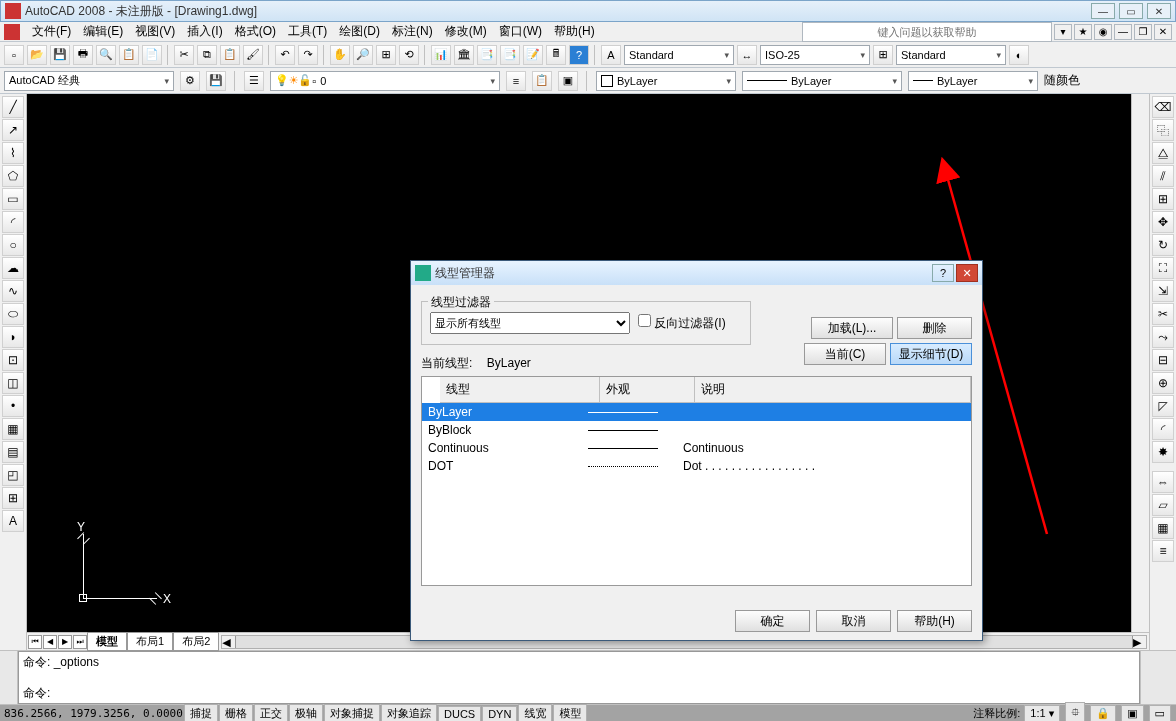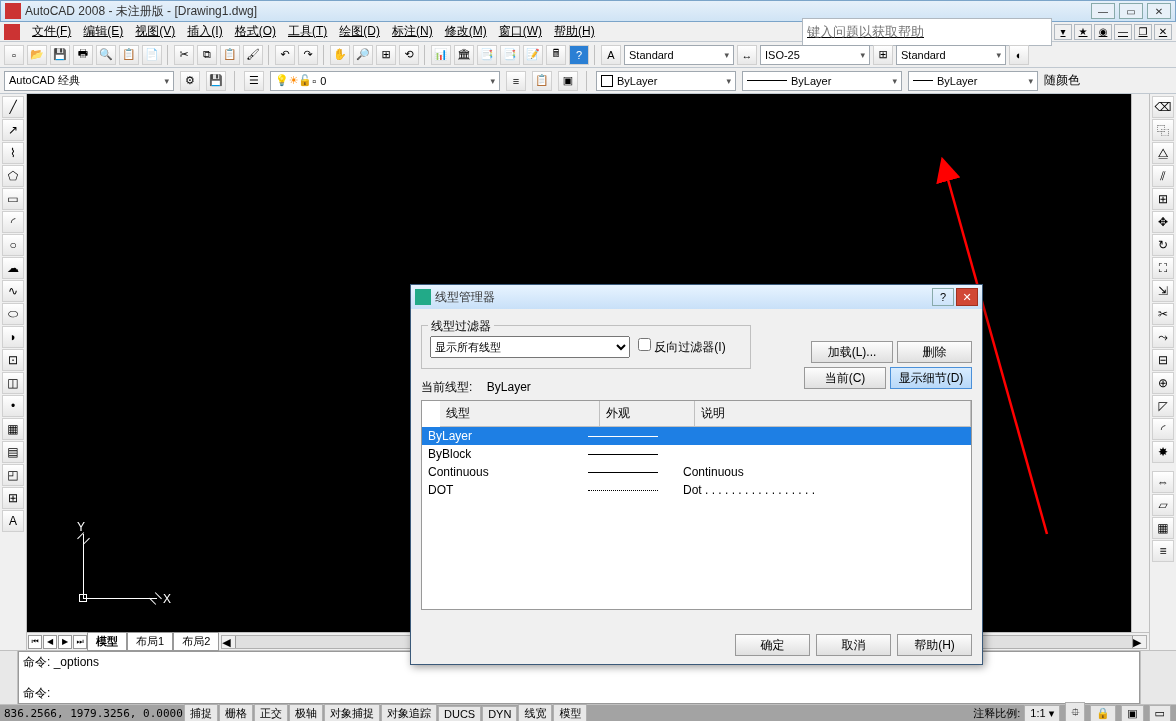--- a/index.html
+++ b/index.html
@@ -2,25 +2,25 @@
 <html><head>
 <meta charset="utf-8">
 <style>
 * { box-sizing: border-box; margin: 0; padding: 0; font-family: "Microsoft YaHei", SimSun, Arial, sans-serif; }
 html, body { width: 1176px; height: 721px; overflow: hidden; background: #d4d0c8; }
 .titlebar { height: 22px; background: linear-gradient(#e6f0fa,#d0e4f5); border: 1px solid #7ba4c9; display: flex; align-items: center; padding: 0 4px; font-size: 12px; color: #333; }
 .titlebar .app-icon { width: 16px; height: 16px; background: #c33; margin-right: 4px; display:inline-block;}
 .titlebar .title-text { flex: 1; }
 .winbtns { display: flex; gap: 4px; }
 .winbtn { width: 24px; height: 16px; border: 1px solid #8aa; background: #e8f0f8; display:flex; align-items:center; justify-content:center; font-size:10px; cursor:pointer;}
-.menubar { height: 20px; background: #f0f0f0; border-bottom: 1px solid #c0c8d0; display: flex; align-items: center; font-size: 12px; padding-left: 4px; text-decoration: underline; }
+.menubar { height: 20px; background: #f0f0f0; border-bottom: 1px solid #c0c8d0; display: flex; align-items: center; font-size: 12px; padding-left: 4px; }
 .menubar .icon { width: 16px; height: 16px; background: #c33; margin-right: 6px; }
 .menu-item { padding: 2px 6px; cursor: pointer; }
 .helpbox { margin-left: auto; display:flex; align-items:center; gap:2px; padding-right:4px;}
-.helpbox input { width: 250px; height: 28px; font-size: 13px; border: 1px solid #b0b8c0; padding: 0 4px; }
+.helpbox input { width: 250px; height: 20px; font-size: 11px; border: 1px solid #b0b8c0; padding: 0 4px; text-align: center; }
 .helpbox .hbtn { width: 18px; height: 16px; border: 1px solid #b0b8c0; background:#f0f0f0; font-size:10px; display:flex; align-items:center; justify-content:center; cursor:pointer;}
 .toolrow { height: 26px; background: #f0f0f0; border-bottom: 1px solid #c0c8d0; display: flex; align-items: center; padding: 0 4px; gap: 3px; }
 .tbtn { width: 20px; height: 20px; border: 1px solid #d0d0d0; background: linear-gradient(#ffffff,#e8e8e8); font-size:11px; display:flex; align-items:center; justify-content:center; cursor:pointer;}
 .tsep { width: 2px; height: 20px; border-left: 1px solid #c0c0c0; margin: 0 2px; }
 .tcombo { height: 20px; border: 1px solid #a0a8b0; background: #fff; font-size: 11px; display: flex; align-items:center; padding:0 4px; cursor:pointer; }
 .tcombo .dd { margin-left: auto; font-size: 9px; color: #555; }
 .proprow { height: 26px; background: #f0f0f0; border-bottom: 1px solid #c0c8d0; display: flex; align-items: center; padding: 0 4px; gap: 6px; }
 .content { position: relative; height: 556px; display: flex; background: #000; }
 .left-tool { width: 27px; background: #f0f0f0; border-right:1px solid #c0c0c0; display:flex; flex-direction:column; align-items:center; padding-top:2px; gap:1px;}
 .right-tool { width: 27px; background: #f0f0f0; border-left:1px solid #c0c0c0; display:flex; flex-direction:column; align-items:center; padding-top:2px; gap:1px;}
@@ -34,21 +34,21 @@
 .scroll-track { flex:1; background:#e0e0e0; height:14px; margin:0 2px; border:1px solid #b0b0b0; position:relative;}
 .cmd-area { height: 54px; background:#f0f0f0; border-top:1px solid #c0c0c0; display:flex;}
 .cmd-text { flex:1; background:#fff; border:1px solid #999; font-family:"SimSun",monospace; font-size:12px; padding:2px 4px; overflow:hidden;}
 .cmd-scroll { width:18px; background:#e8e8e8; border-left:1px solid #c0c0c0;}
 .statusbar { height:18px; background:#a3a3a3; border-top:1px solid #c0c0c0; display:flex; align-items:center; font-size:11px; padding:0 4px;}
 .stat-seg { padding:1px 5px; border:1px solid #b0b0b0; background:#e8e8e8; margin-right:1px; cursor:pointer;}
 .stat-coords { width:180px; font-family:monospace; font-size:11px;}
 .stat-right { margin-left:auto; display:flex; align-items:center; gap:4px;}
 
 
-.dialog { position:absolute; left:410px; top:190px; width:573px; background:#f0f0f0; border:1px solid #3b5a7a; box-shadow:2px 2px 8px rgba(0,0,0,0.4);}
+.dialog { position:absolute; left:410px; top:166px; width:573px; background:#f0f0f0; border:1px solid #3b5a7a; box-shadow:2px 2px 8px rgba(0,0,0,0.4);}
 .dlg-title { height:24px; background:linear-gradient(#e8f4ff,#c8e0f8); display:flex; align-items:center; padding:0 4px; font-size:12px;}
 .dlg-title .icon { width:16px; height:16px; background:#2a8; margin-right:4px;}
 .dlg-title .txt { flex:1; color:#333;}
 .dlg-title .dbtn { width:22px; height:18px; border:1px solid #8aa; display:flex; align-items:center; justify-content:center; font-size:11px; margin-left:2px; cursor:pointer;}
 .dlg-title .close { background:#d14836; color:#fff; border-color:#a03020;}
 .dlg-body { padding:16px 10px; font-size:12px;}
 .filter-group { border:1px solid #c0c0c0; padding:6px 8px 10px; position:relative; width:330px; display:inline-block;}
 .filter-group .legend { position:absolute; top:-8px; left:6px; background:#f0f0f0; padding:0 3px; font-size:12px;}
 .filter-row { display:flex; align-items:center; gap:8px; margin-top:4px;}
 .filter-row select { width:200px; height:22px; font-size:11px;}

